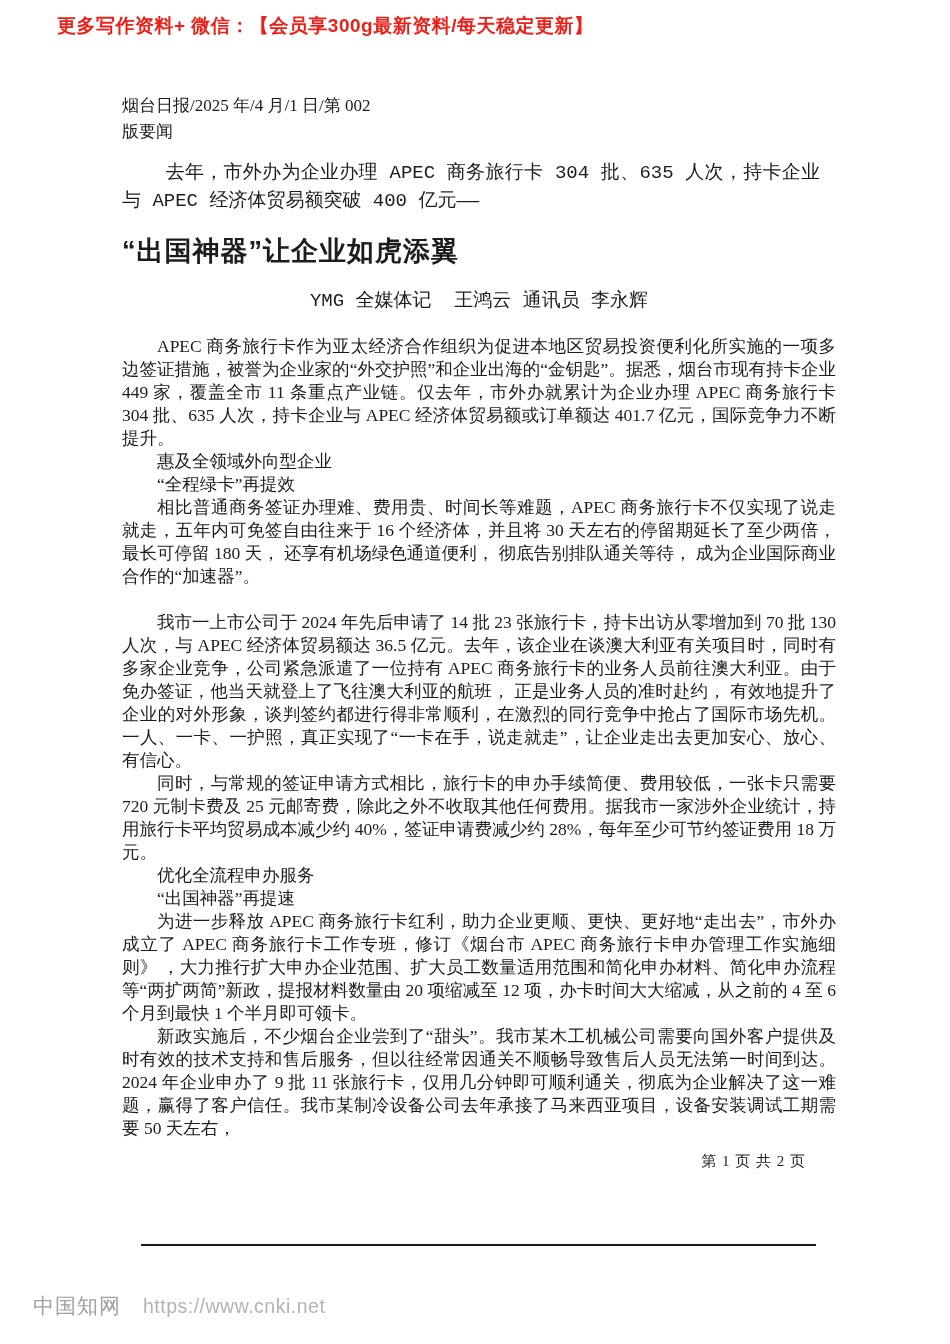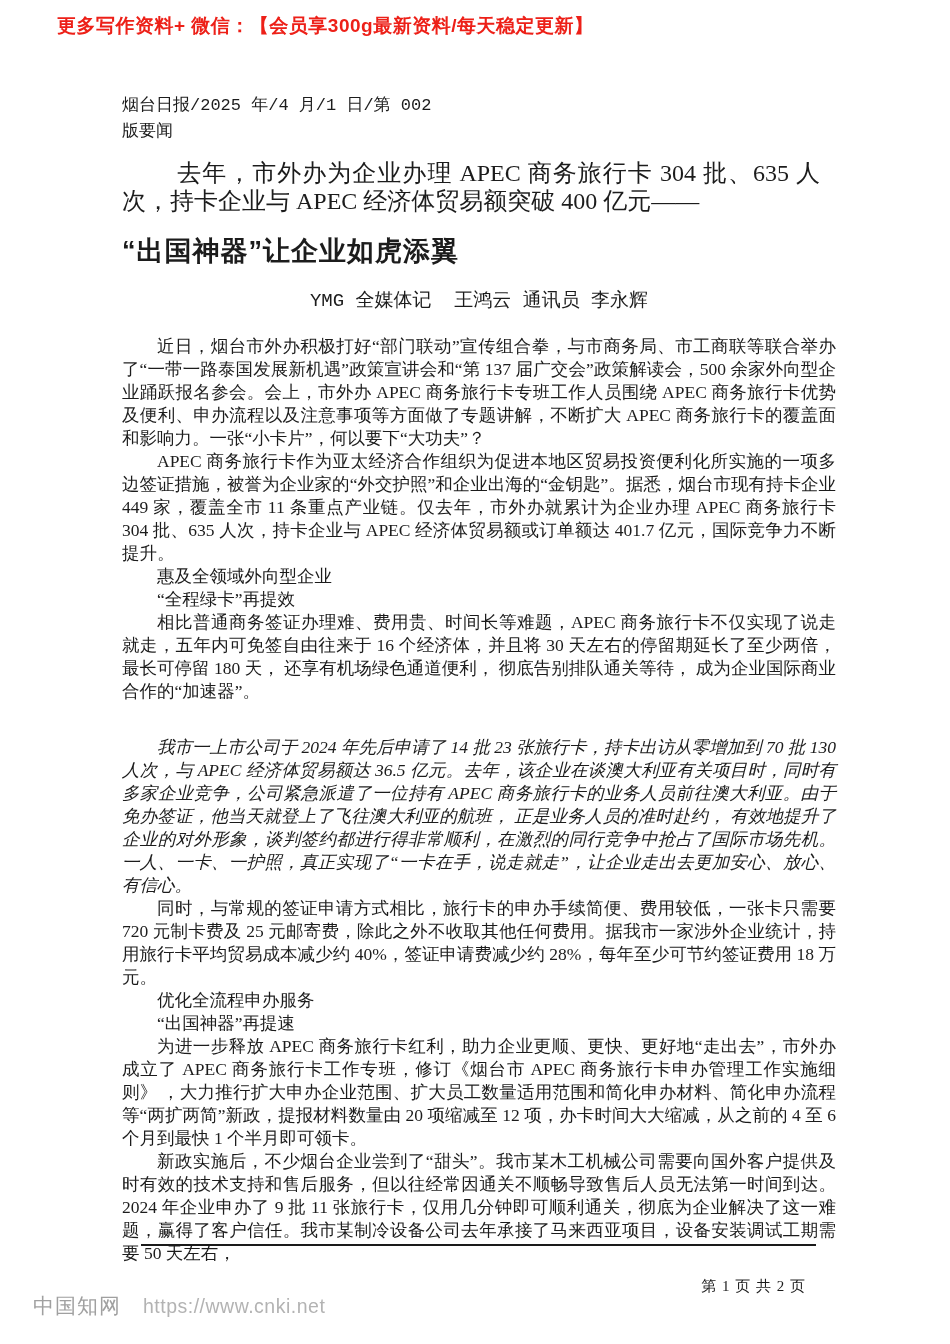--- a/index.html
+++ b/index.html
@@ -27,28 +27,28 @@
   .content {
     position: absolute;
     top: 0;
     left: 122px;
     width: 714px;
   }
   .pub-info {
     margin-top: 93px;
     font-size: 17px;
     line-height: 26px;
-    font-family: Liberation Mono, monospace;
   }
   .intro {
     margin: 14px 16px 0 0;
-    font-size: 24px;
+    font-size: 19px;
     line-height: 28px;
     text-indent: 2.3em;
     text-align: justify;
+    font-family: Liberation Mono, monospace;
   }
   .title {
     margin: 18px 0 0 0;
     font-family: "Liberation Sans", "DejaVu Sans", sans-serif;
     font-size: 27px;
     font-weight: bold;
     text-align: left;
     letter-spacing: 1px;
   }
   .byline {
@@ -59,21 +59,21 @@
     white-space: pre;
   }
   .body-text { margin-top: 22px; }
   .para {
     margin: 0;
     font-size: 17.5px;
     line-height: 23px;
     text-indent: 2em;
     text-align: justify;
   }
-  .para.gap-before { margin-top: 33px; font-style: italic; }
+  .para.gap-before { margin-top: 23px; }
   .page-footer {
     margin-top: 12px;
     font-size: 15px;
     text-align: right;
     padding-right: 30px;
     letter-spacing: 1px;
   }
   .divider {
     position: absolute;
     top: 1244px;
@@ -118,21 +118,20 @@
       <div>版要闻</div>
     </div>
 
     <p class="intro">去年，市外办为企业办理 APEC 商务旅行卡 304 批、635 人次，持卡企业与 APEC 经济体贸易额突破 400 亿元——</p>
 
     <h1 class="title">“出国神器”让企业如虎添翼</h1>
 
     <div class="byline">YMG 全媒体记  王鸿云 通讯员 李永辉</div>
 
     <div class="body-text">
-      <p class="para">近日，烟台市外办积极打好“部门联动”宣传组合拳，与市商务局、市工商联等联合举办了“一带一路泰国发展新机遇”政策宣讲会和“第 137 届广交会”政策解读会，500 余家外向型企业踊跃报名参会。会上，市外办 APEC 商务旅行卡专班工作人员围绕 APEC 商务旅行卡优势及便利、申办流程以及注意事项等方面做了专题讲解，不断扩大 APEC 商务旅行卡的覆盖面和影响力。一张“小卡片”，何以要下“大功夫”？</p>
       <p class="para">APEC 商务旅行卡作为亚太经济合作组织为促进本地区贸易投资便利化所实施的一项多边签证措施，被誉为企业家的“外交护照”和企业出海的“金钥匙”。据悉，烟台市现有持卡企业 449 家，覆盖全市 11 条重点产业链。仅去年，市外办就累计为企业办理 APEC 商务旅行卡 304 批、635 人次，持卡企业与 APEC 经济体贸易额或订单额达 401.7 亿元，国际竞争力不断提升。</p>
       <p class="para subhead">惠及全领域外向型企业</p>
       <p class="para subhead">“全程绿卡”再提效</p>
       <p class="para">相比普通商务签证办理难、费用贵、时间长等难题，APEC 商务旅行卡不仅实现了说走就走，五年内可免签自由往来于 16 个经济体，并且将 30 天左右的停留期延长了至少两倍，最长可停留 180 天， 还享有机场绿色通道便利， 彻底告别排队通关等待， 成为企业国际商业合作的“加速器”。</p>
       <p class="para gap-before">我市一上市公司于 2024 年先后申请了 14 批 23 张旅行卡，持卡出访从零增加到 70 批 130 人次，与 APEC 经济体贸易额达 36.5 亿元。去年，该企业在谈澳大利亚有关项目时，同时有多家企业竞争，公司紧急派遣了一位持有 APEC 商务旅行卡的业务人员前往澳大利亚。由于免办签证，他当天就登上了飞往澳大利亚的航班， 正是业务人员的准时赴约， 有效地提升了企业的对外形象，谈判签约都进行得非常顺利，在激烈的同行竞争中抢占了国际市场先机。一人、一卡、一护照，真正实现了“一卡在手，说走就走”，让企业走出去更加安心、放心、有信心。</p>
       <p class="para">同时，与常规的签证申请方式相比，旅行卡的申办手续简便、费用较低，一张卡只需要 720 元制卡费及 25 元邮寄费，除此之外不收取其他任何费用。据我市一家涉外企业统计，持用旅行卡平均贸易成本减少约 40%，签证申请费减少约 28%，每年至少可节约签证费用 18 万元。</p>
       <p class="para subhead">优化全流程申办服务</p>
       <p class="para subhead">“出国神器”再提速</p>
       <p class="para">为进一步释放 APEC 商务旅行卡红利，助力企业更顺、更快、更好地“走出去”，市外办成立了 APEC 商务旅行卡工作专班，修订《烟台市 APEC 商务旅行卡申办管理工作实施细则》 ，大力推行扩大申办企业范围、扩大员工数量适用范围和简化申办材料、简化申办流程等“两扩两简”新政，提报材料数量由 20 项缩减至 12 项，办卡时间大大缩减，从之前的 4 至 6 个月到最快 1 个半月即可领卡。</p>
       <p class="para">新政实施后，不少烟台企业尝到了“甜头”。我市某木工机械公司需要向国外客户提供及时有效的技术支持和售后服务，但以往经常因通关不顺畅导致售后人员无法第一时间到达。2024 年企业申办了 9 批 11 张旅行卡，仅用几分钟即可顺利通关，彻底为企业解决了这一难题，赢得了客户信任。我市某制冷设备公司去年承接了马来西亚项目，设备安装调试工期需要 50 天左右，</p>

